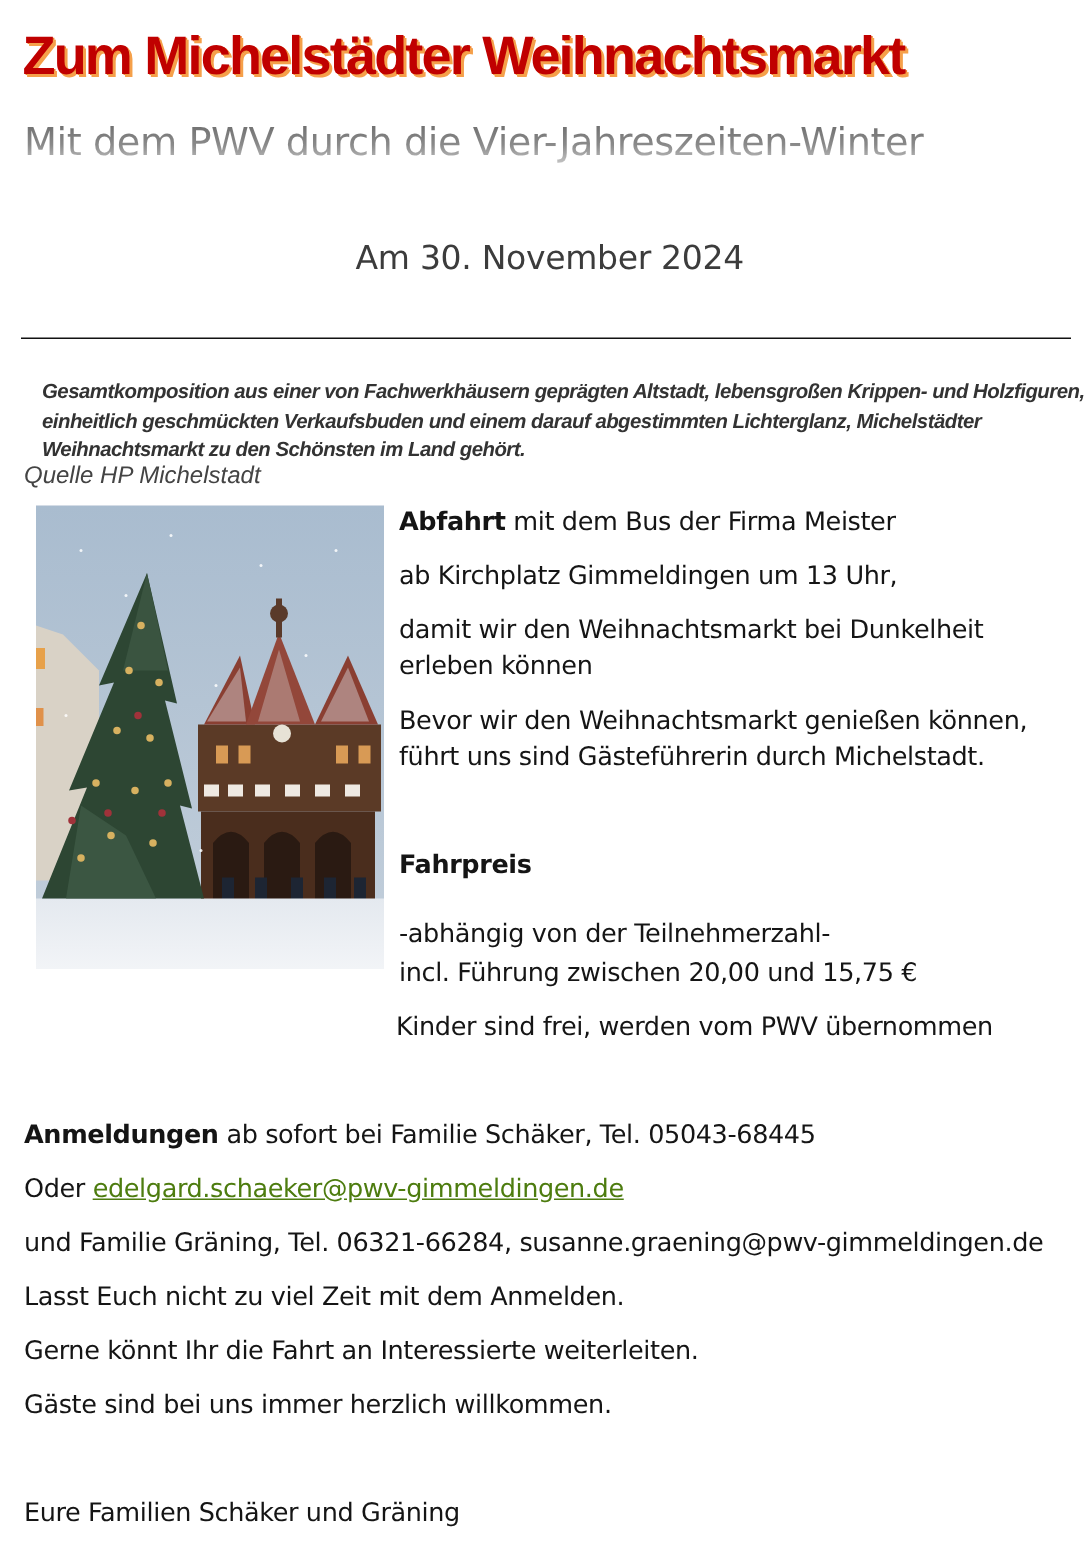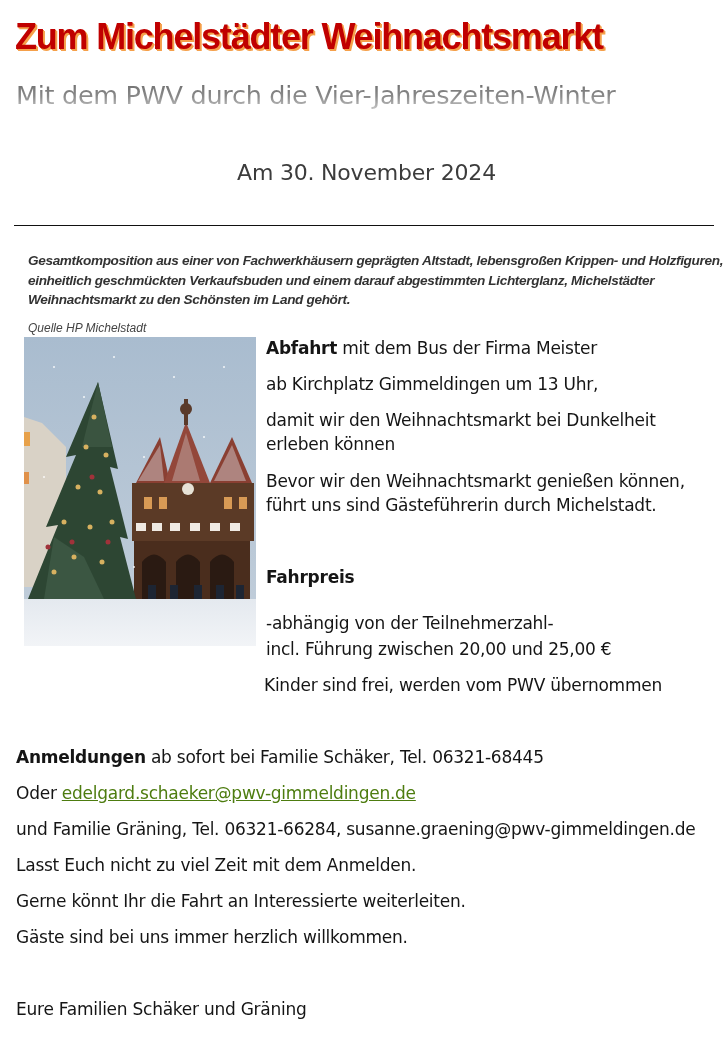--- a/index.html
+++ b/index.html
@@ -29,23 +29,23 @@
   .rule {
     position: absolute; left: 14px; width: 700px; top: 225px; height: 0;
     border-top: 1.5px solid #111;
   }
   .quote {
     position: absolute; left: 16px; top: 239px; width: 700px; margin: 12px;
     font-family: "Liberation Sans", sans-serif; font-style: italic; font-weight: 700;
     font-size: 13.6px; line-height: 19.5px; color: #333; letter-spacing: -0.35px;
   }
   .source {
-    position: absolute; left: 16px; top: 309px; margin: 12px;
+    position: absolute; left: 16px; top: 309px; margin: 0;
     font-family: "Liberation Sans", sans-serif; font-style: italic;
-    font-size: 12px; color: #444;
+    font-size: 16px; color: #444;
   }
   .photo {
     position: absolute; left: 24px; top: 337px; width: 232px; height: 309px;
     overflow: hidden; background: #b6c4d3;
   }
   .photo svg { display: block; }
   .p {
     position: absolute; margin: 0; font-family: "DejaVu Sans", sans-serif;
     font-size: 17px; line-height: 24px; color: #151515; letter-spacing: -0.25px;
     white-space: nowrap;
@@ -158,23 +158,23 @@
   </svg>
 </div>
 
 <p class="p" style="left:266px; top:336px;"><b>Abfahrt</b><span> mit dem Bus der Firma Meister</span></p>
 <p class="p" style="left:266px; top:372px;">ab Kirchplatz Gimmeldingen um 13 Uhr,</p>
 <p class="p wrap" style="left:266px; top:408px; width:430px;">damit wir den Weihnachtsmarkt bei Dunkelheit erleben können</p>
 <p class="p wrap" style="left:266px; top:469px; width:455px;">Bevor wir den Weihnachtsmarkt genießen können, führt uns sind Gästeführerin durch Michelstadt.</p>
 
 <p class="p" style="left:266px; top:565px;"><b>Fahrpreis</b></p>
 <p class="p" style="left:266px; top:601px;margin-top:10px;">-abhängig von der Teilnehmerzahl-</p>
-<p class="p" style="left:266px; top:637px;">incl. Führung zwischen 20,00 und 25,00 €</p>
+<p class="p" style="left:266px; top:637px;">incl. Führung zwischen 20,00 und 15,75 €</p>
 <p class="p" style="left:264px; top:673px;">Kinder sind frei, werden vom PWV übernommen</p>
 
-<p class="p" style="left:16px; top:745px;"><b>Anmeldungen</b><span> ab sofort bei Familie Schäker, Tel. 06321-68445</span></p>
+<p class="p" style="left:16px; top:745px;"><b>Anmeldungen</b><span> ab sofort bei Familie Schäker, Tel. 05043-68445</span></p>
 <p class="p" style="left:16px; top:781px;"><span>Oder </span><a class="mail" href="#">edelgard.schaeker@pwv-gimmeldingen.de</a></p>
 <p class="p" style="left:16px; top:817px;">und Familie Gräning, Tel. 06321-66284, susanne.graening@pwv-gimmeldingen.de</p>
 <p class="p" style="left:16px; top:853px;">Lasst Euch nicht zu viel Zeit mit dem Anmelden.</p>
 <p class="p" style="left:16px; top:889px;">Gerne könnt Ihr die Fahrt an Interessierte weiterleiten.</p>
 <p class="p" style="left:16px; top:925px;">Gäste sind bei uns immer herzlich willkommen.</p>
 
 <p class="p" style="left:16px; top:997px;">Eure Familien Schäker und Gräning</p>
 
 </body></html>

